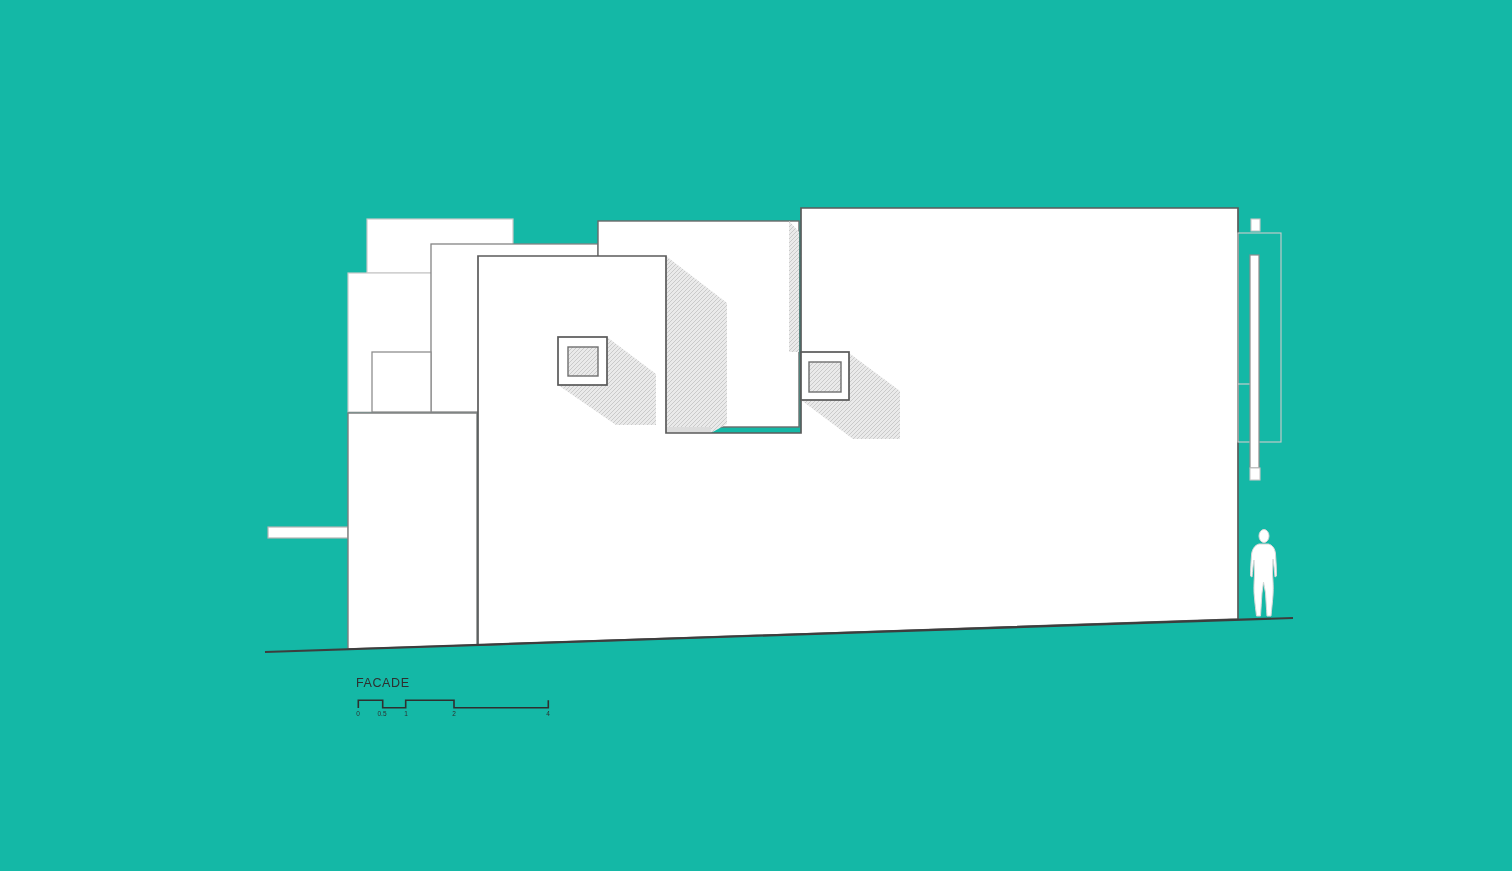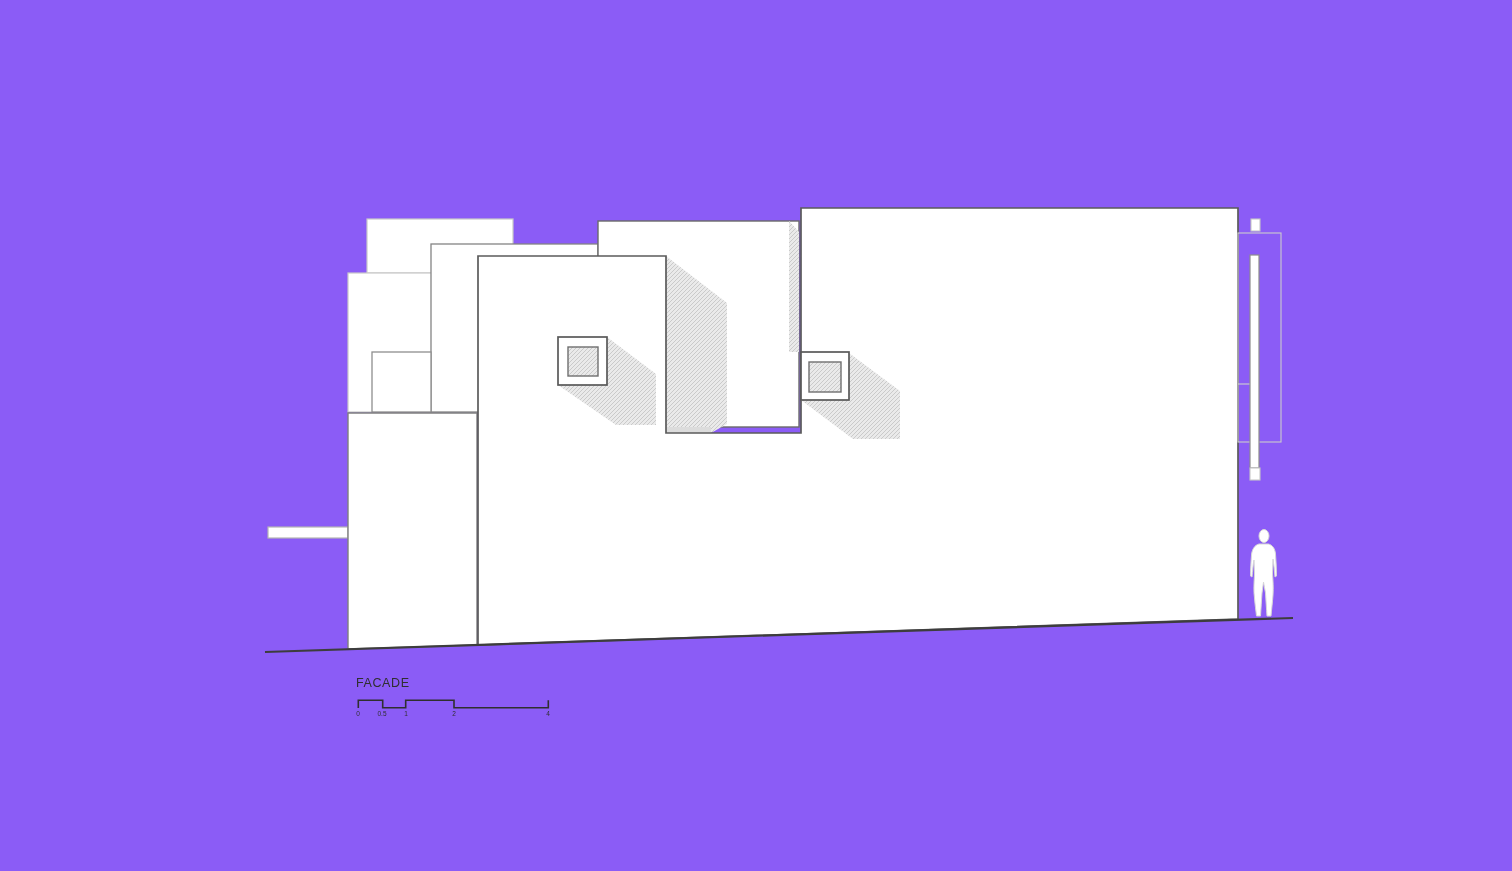--- a/index.html
+++ b/index.html
@@ -5,21 +5,21 @@
   html, body {
     margin: 0;
     padding: 0;
     background: #ffffff;
     font-family: "Liberation Sans", sans-serif;
   }
   .canvas {
     position: relative;
     width: 1512px;
     height: 871px;
-    background: #8b5cf6;
+    background: #14b8a6;
     overflow: hidden;
   }
   .canvas svg {
     position: absolute;
     left: 0;
     top: 0;
   }
   .drawing-label {
     position: absolute;
     left: 356px;

